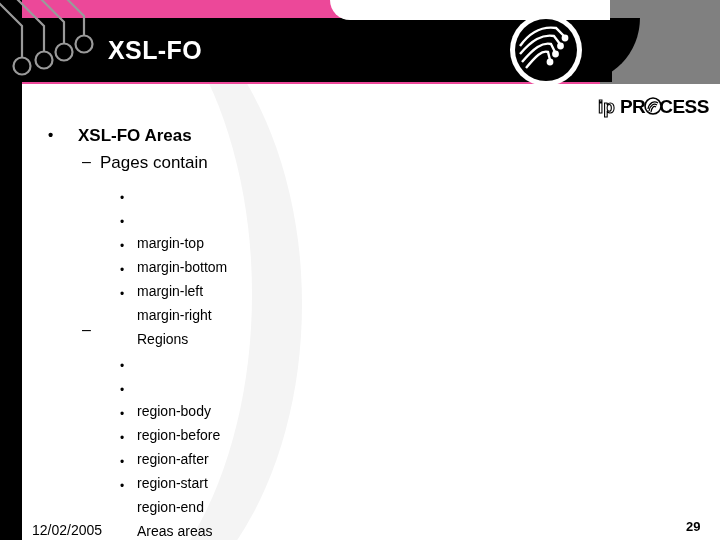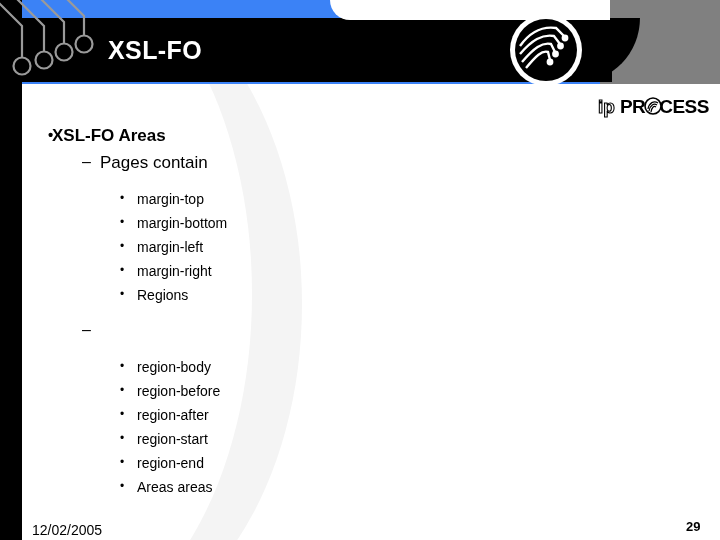--- a/index.html
+++ b/index.html
@@ -10,21 +10,21 @@
   }
   body {
     font-family: "Liberation Sans", sans-serif;
   }
 
   #slide {
     position: relative;
     width: 720px;
     height: 540px;
     overflow: hidden;
-    background: #3b82f6;
+    background: #ec4899;
   }
 
   
   .gray-block {
     position: absolute;
     left: 600px;
     top: 0;
     width: 120px;
     height: 92px;
     background: #808080;
@@ -178,21 +178,21 @@
     height: 27px;
     font-size: 17px;
     font-weight: bold;
   }
   .lvl1 .bullet-mark {
     left: 48px;
     top: 0;
     font-size: 15px;
   }
   .lvl1 .bullet-text {
-    margin-left: 52px;
+    margin-left: 78px;
   }
 
   
   .lvl2 {
     height: 28px;
     font-size: 17px;
     font-weight: normal;
   }
   .lvl2 .bullet-mark {
     left: 82px;
@@ -209,20 +209,21 @@
     font-size: 14px;
     font-weight: normal;
   }
   .lvl3 .bullet-mark {
     left: 120px;
     top: 0;
     font-size: 12px;
   }
   .lvl3 .bullet-text {
     margin-left: 137px;
+    margin-top: 44px;
   }
 
   .spacer-sm { height: 10px; }
 
   
   .footer-date {
     position: absolute;
     left: 32px;
     top: 522px;
     font-size: 14px;

